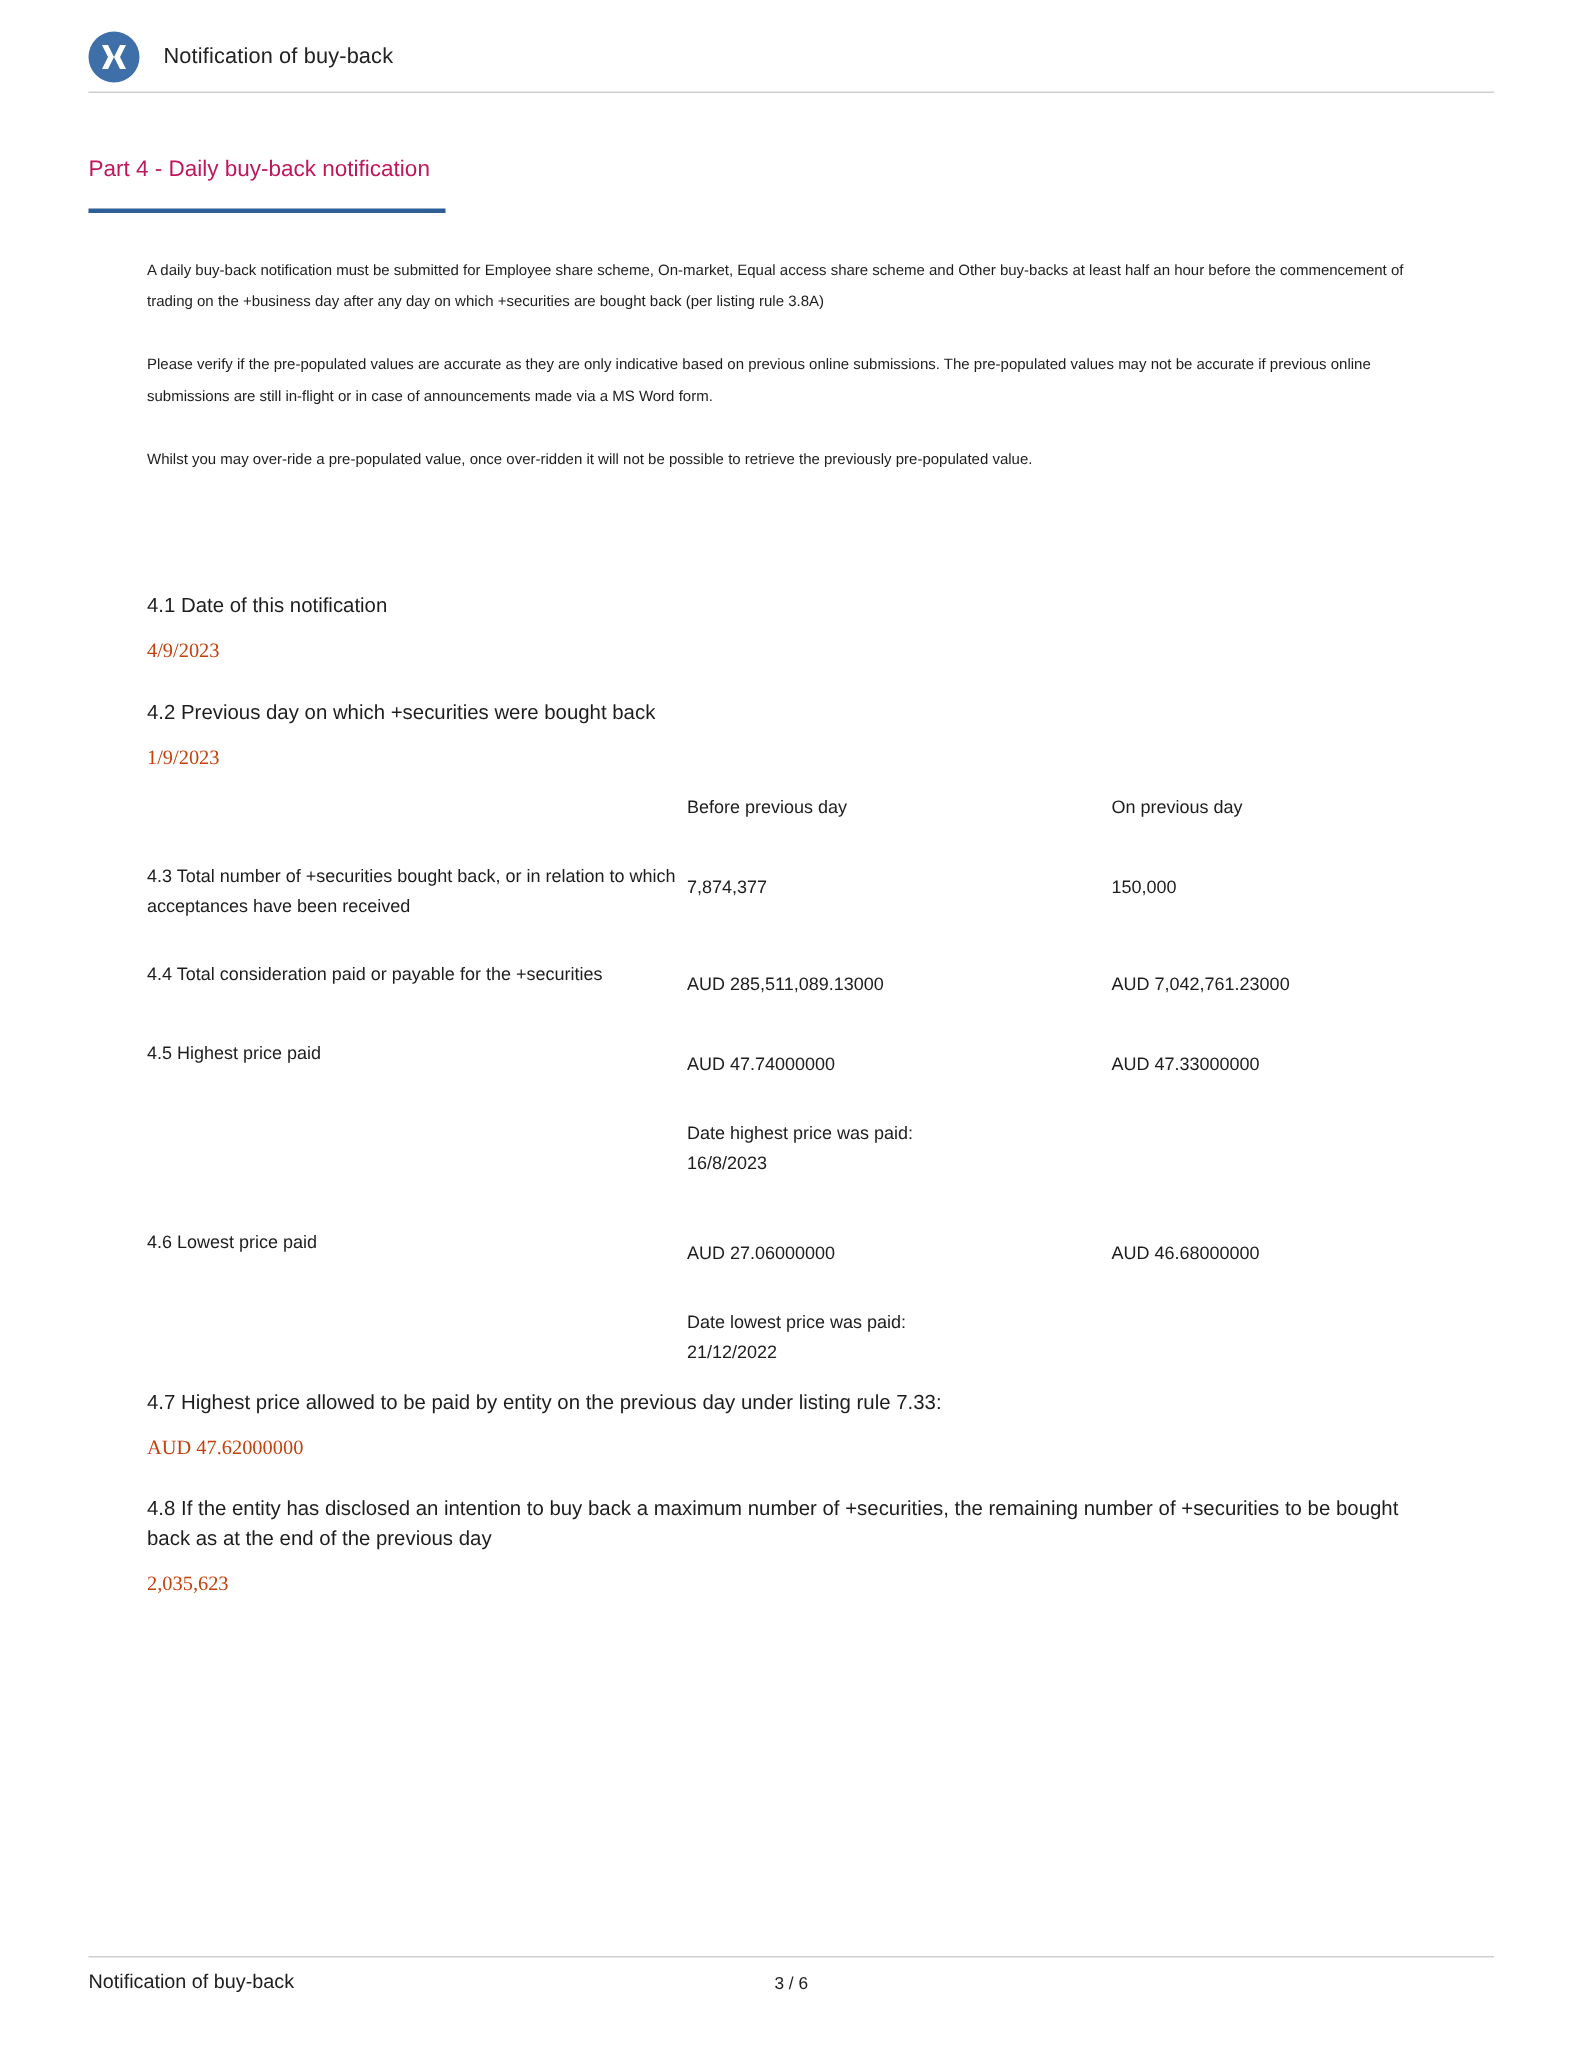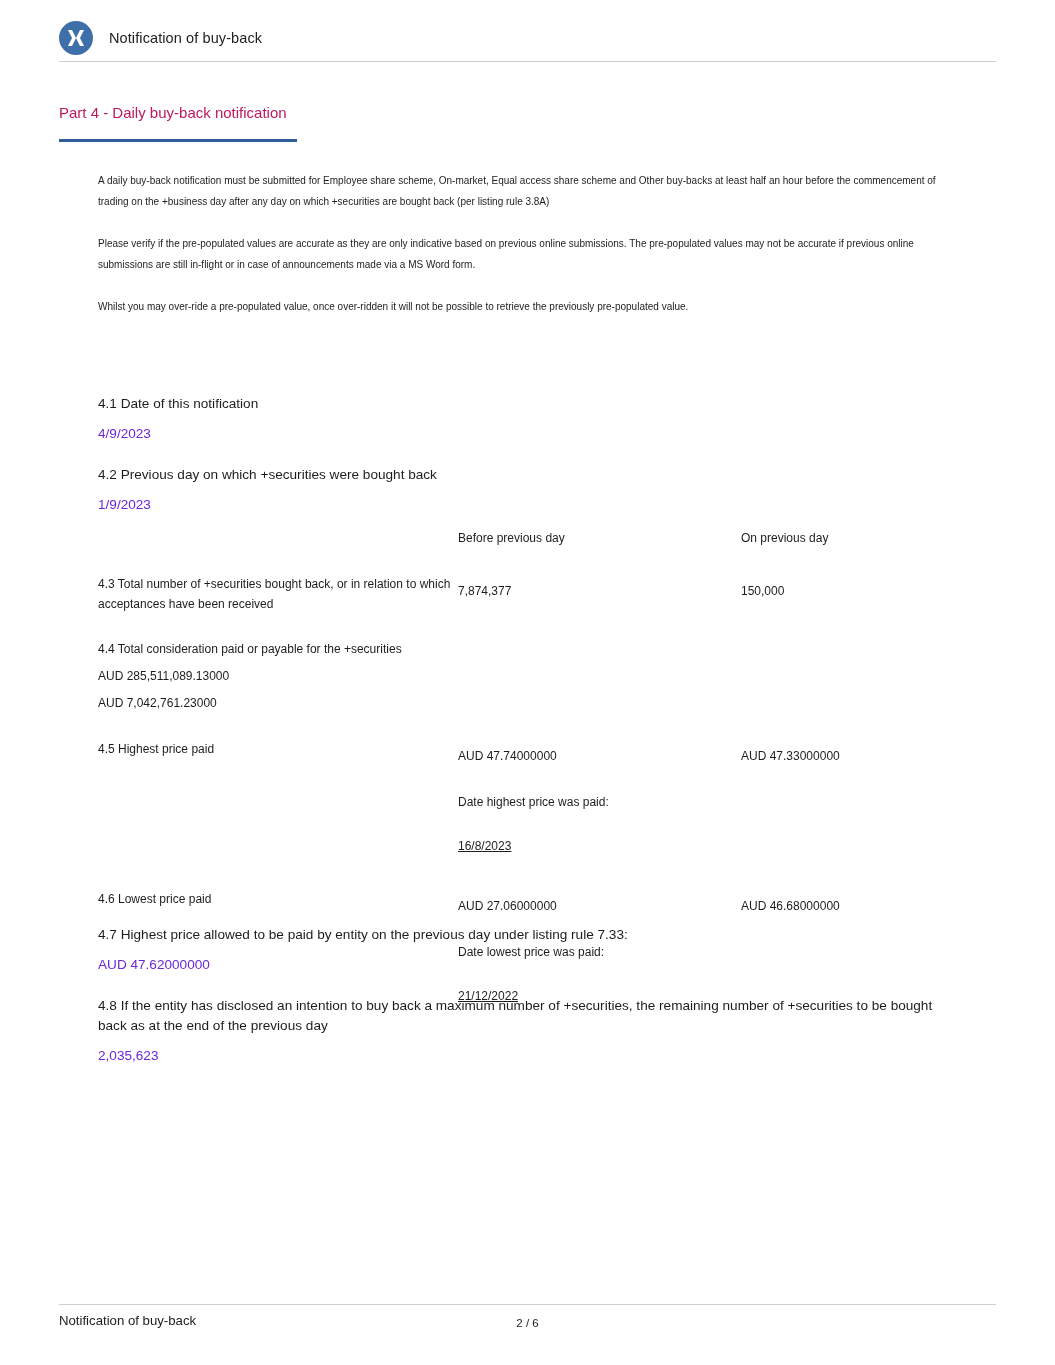--- a/index.html
+++ b/index.html
@@ -97,21 +97,22 @@
   }
   .field .q {
     font-size: 13.6px;
     line-height: 20px;
     color: #1d1d1d;
     margin-bottom: 10px;
   }
   .field .a {
     font-size: 13.6px;
     line-height: 20px;
-    color: #6d28d9;
+    color: #c2410c;
+    font-family: Liberation Serif, serif;
   }
 
   
   .tbl {
     position: absolute;
     left: 98px;
     top: 528px;
     width: 860px;
     font-size: 12px;
     color: #1d1d1d;
@@ -130,24 +131,24 @@
     flex: none;
     line-height: 20px;
   }
   .c-on {
     width: 217px;
     flex: none;
     line-height: 20px;
   }
   .hdr-row { margin-bottom: 26px; }
   .r43 { margin-bottom: 25px; }
-  .r44 { margin-bottom: 26px; flex-direction: column; }
+  .r44 { margin-bottom: 26px; }
   .r45 { margin-bottom: 0px; }
   .sub-row { margin-top: 26px; }
-  .sub-row2 { margin-top: 24px; text-decoration: underline; }
+  .sub-row2 { margin-top: 0; }
   .r46 { margin-top: 33px; }
 
   .pad-top4 { padding-top: 7px; }
 
   
   .footer-rule {
     position: absolute;
     left: 59px;
     top: 1304px;
     width: 937px;
@@ -269,15 +270,15 @@
     <div class="a">AUD 47.62000000</div>
   </div>
 
   <div class="field" style="top:996px;">
     <div class="q">4.8 If the entity has disclosed an intention to buy back a maximum number of +securities, the remaining number of +securities to be bought back as at the end of the previous day</div>
     <div class="a" style="margin-top:6px;">2,035,623</div>
   </div>
 
   <div class="footer-rule"></div>
   <div class="footer-left">Notification of buy-back</div>
-  <div class="footer-center">2 / 6</div>
+  <div class="footer-center">3 / 6</div>
 
 </div>
 
 </body></html>

